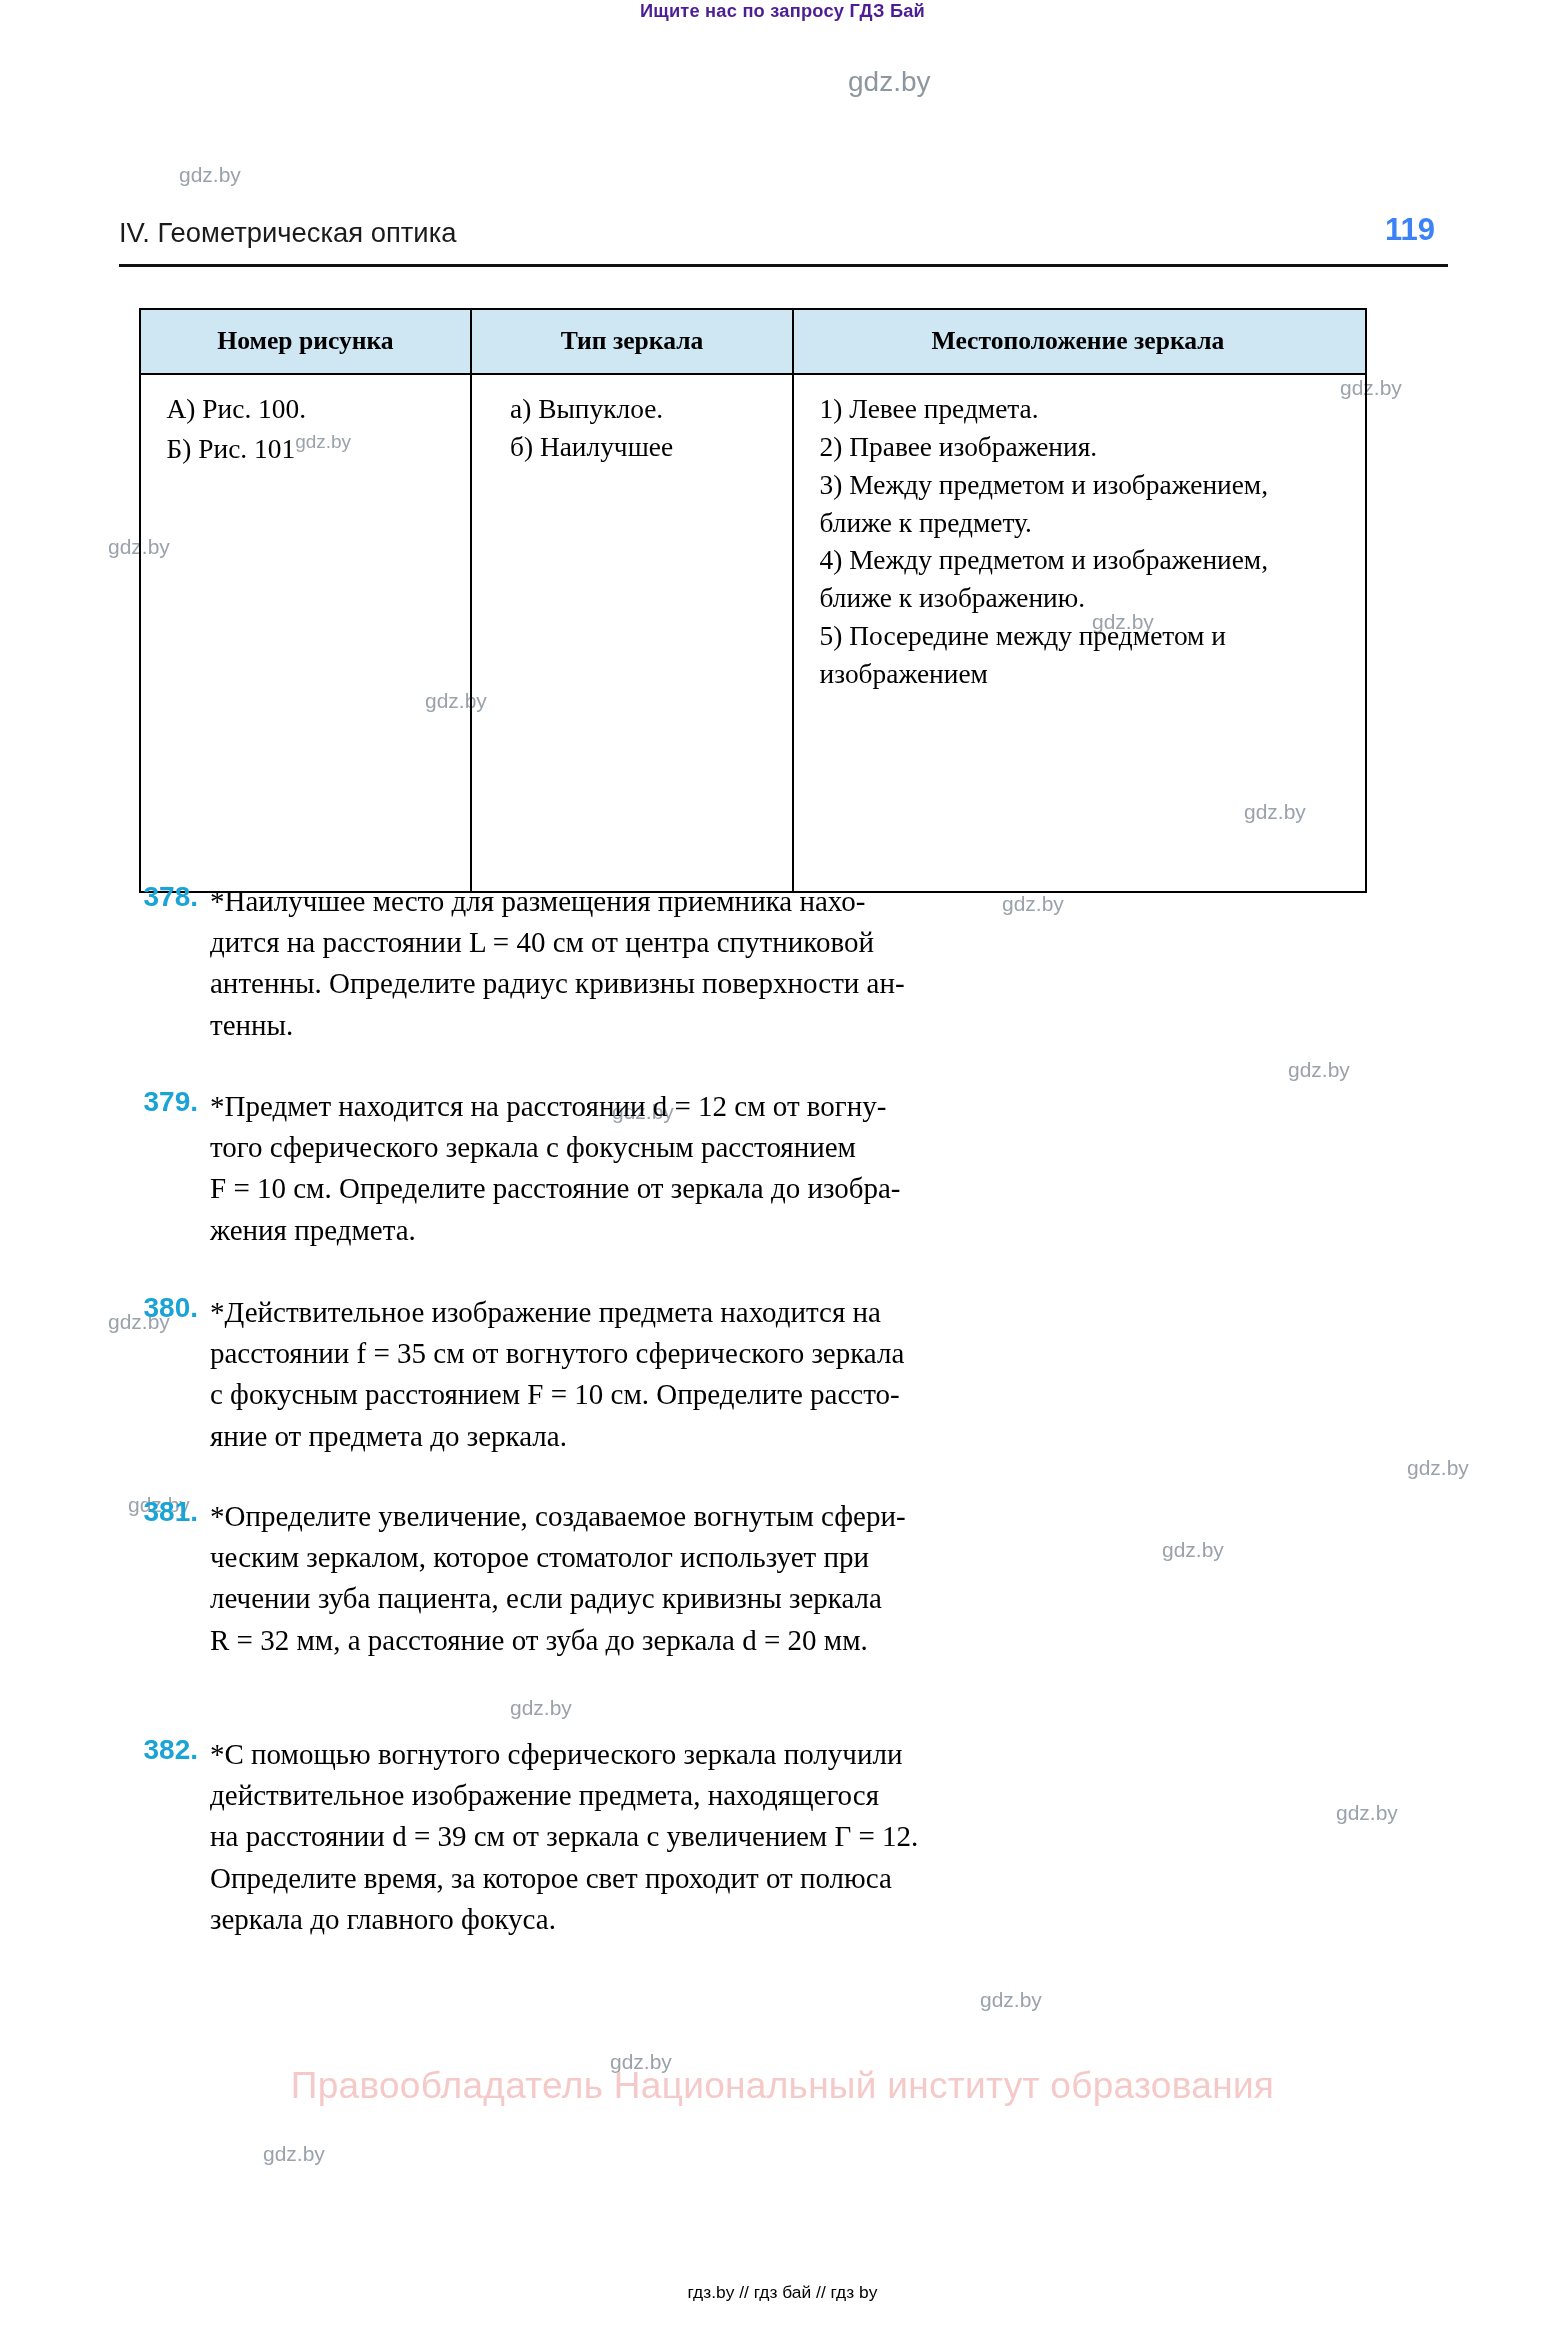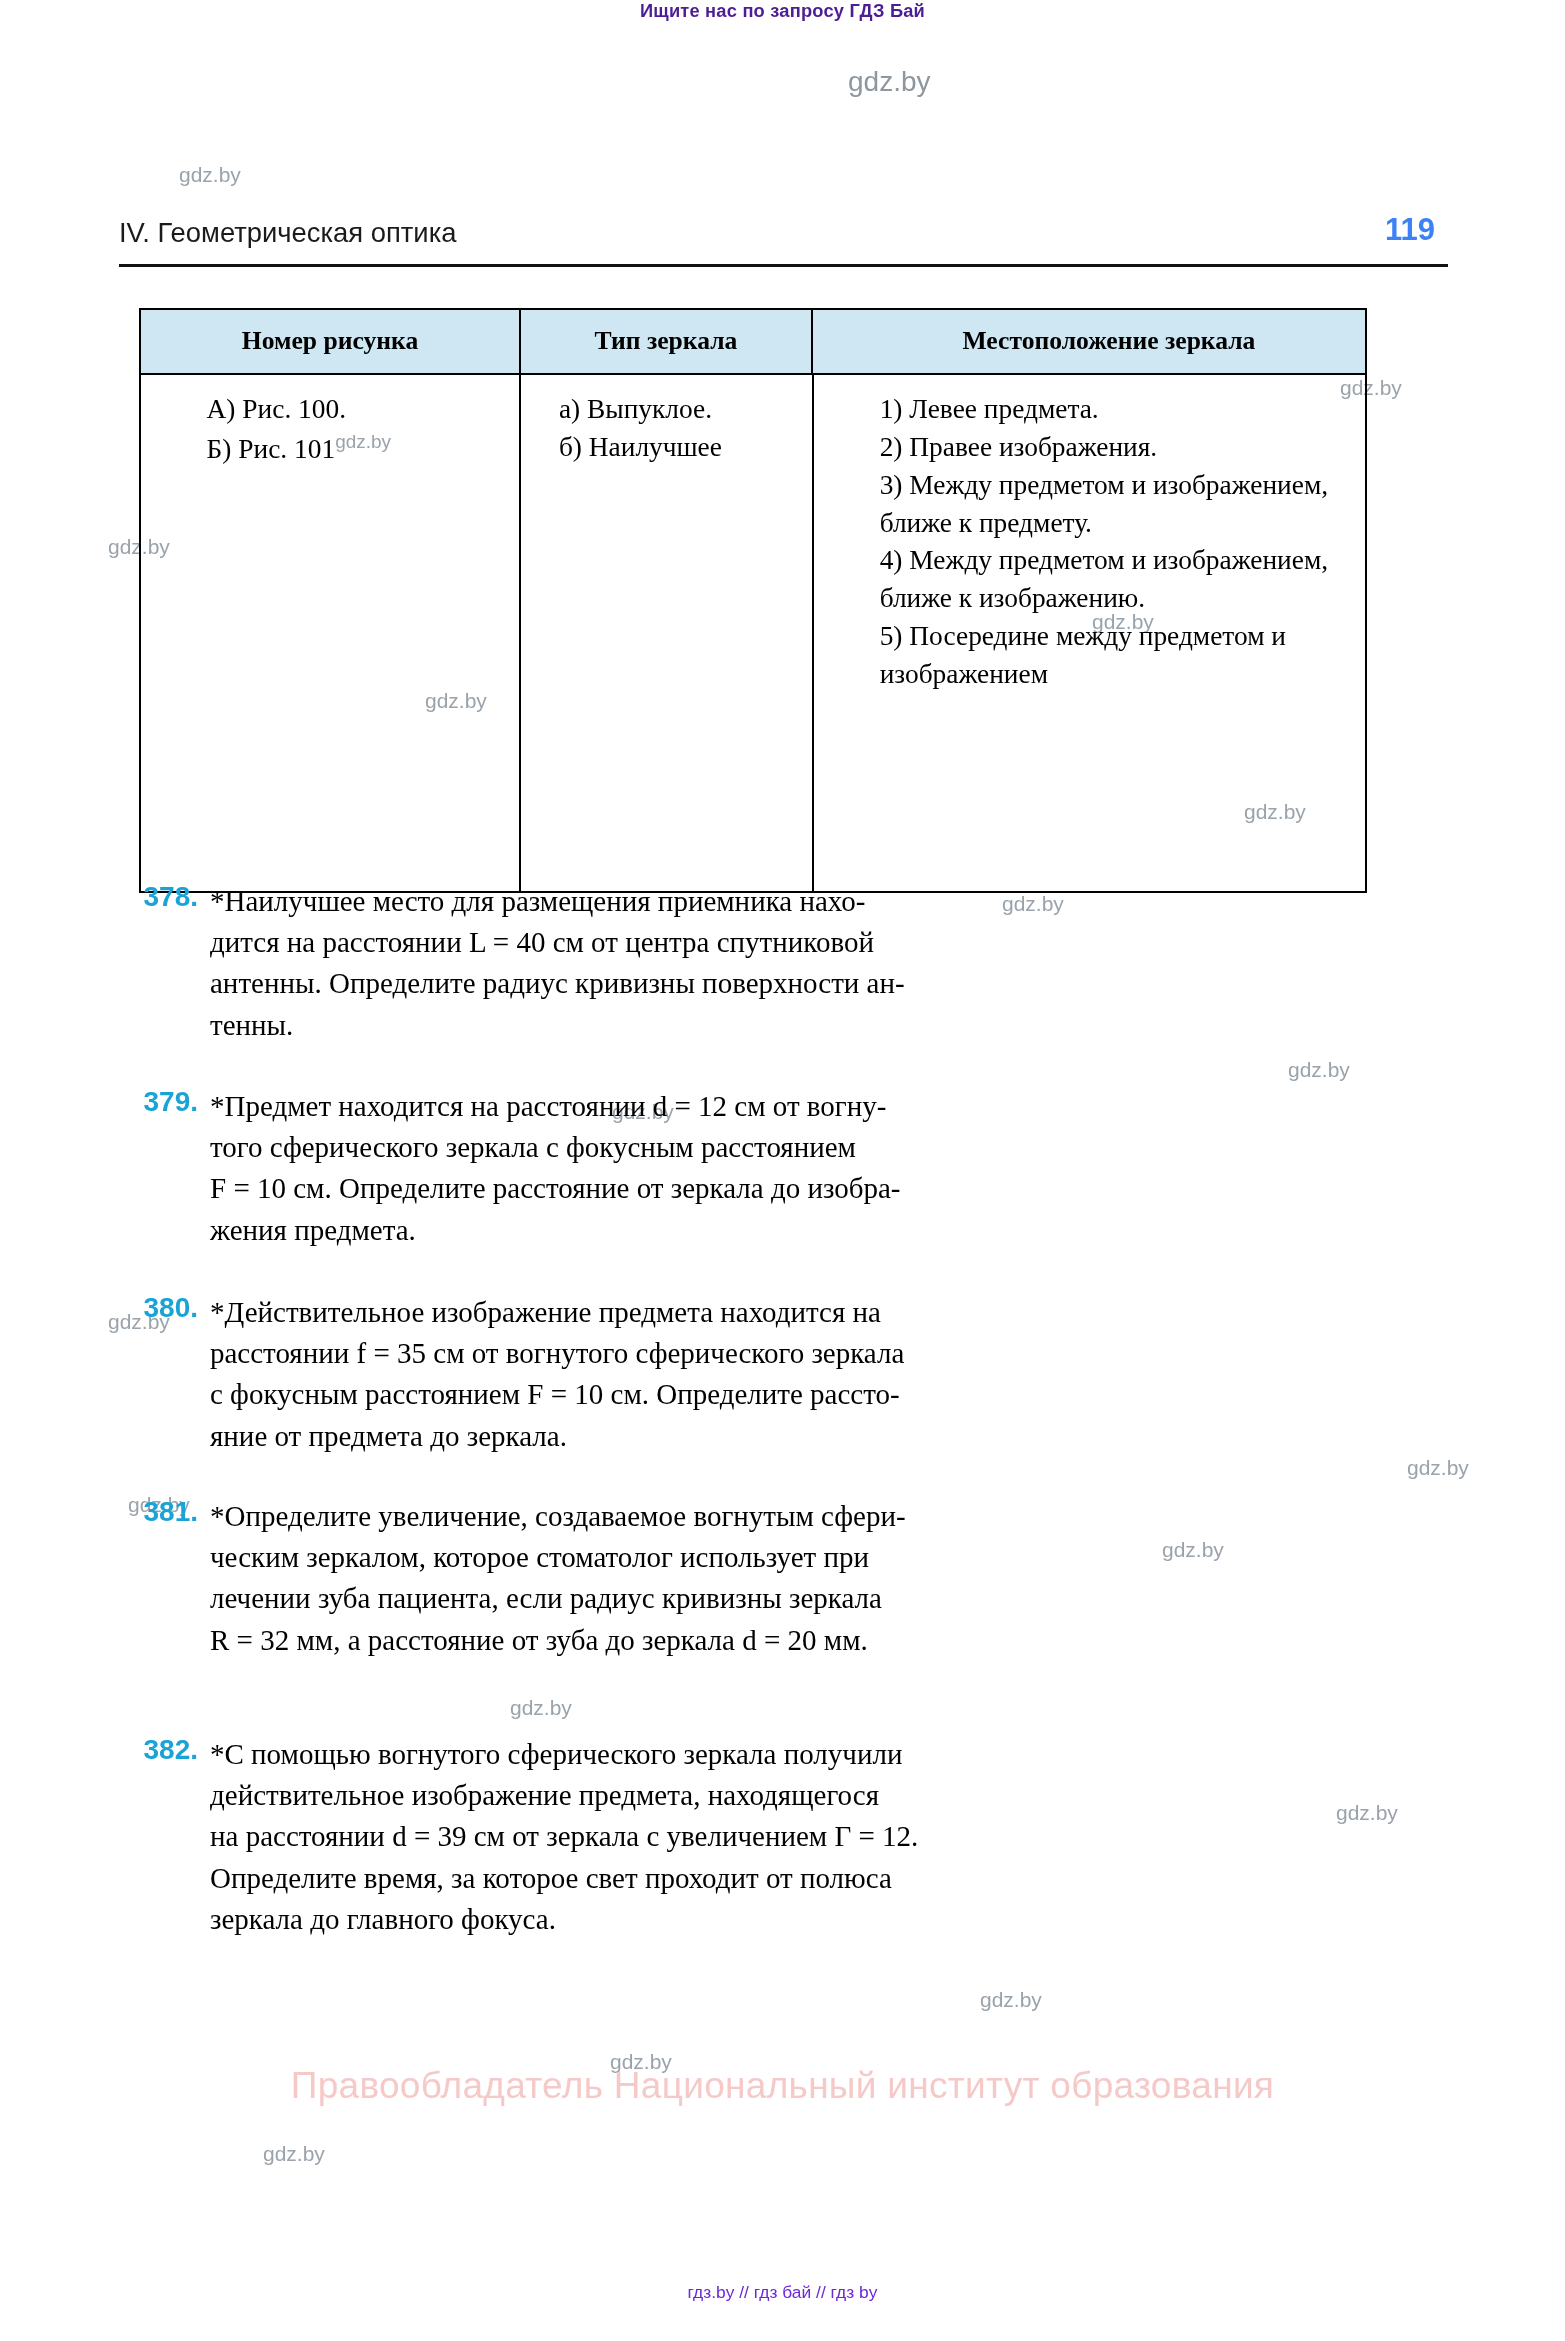--- a/index.html
+++ b/index.html
@@ -91,21 +91,20 @@
     display: flex;
     background: #cfe7f3;
     border-bottom: 2.7px solid #000;
   }
   .tbl-body {
     display: flex;
   }
   .col {
     box-sizing: border-box;
     padding: 12.8px 16.4px;
-    margin-left: 40px;
   }
   .c1 { width: 329px; }
   .c2 { width: 324px; border-left: 2.7px solid #000; border-right: 2.7px solid #000; }
   .c3 { width: 568px; }
 
   .tbl-head .col {
     text-align: center;
     font-weight: bold;
     font-size: 25.6px;
     padding-top: 16.4px;
@@ -177,21 +176,21 @@
     letter-spacing: 0.3px;
   }
   .bottom-links {
     position: absolute;
     left: 0;
     top: 2282px;
     width: 100%;
     text-align: center;
     font-family: "Liberation Sans", sans-serif;
     font-size: 17.4px;
-    color: #6d28d9;
+    color: #000000;
   }
 </style>
 </head>
 <body>
 
 <div class="page">
 
   <div class="top-banner">Ищите нас по запросу ГДЗ Бай</div>
 
   <div>

